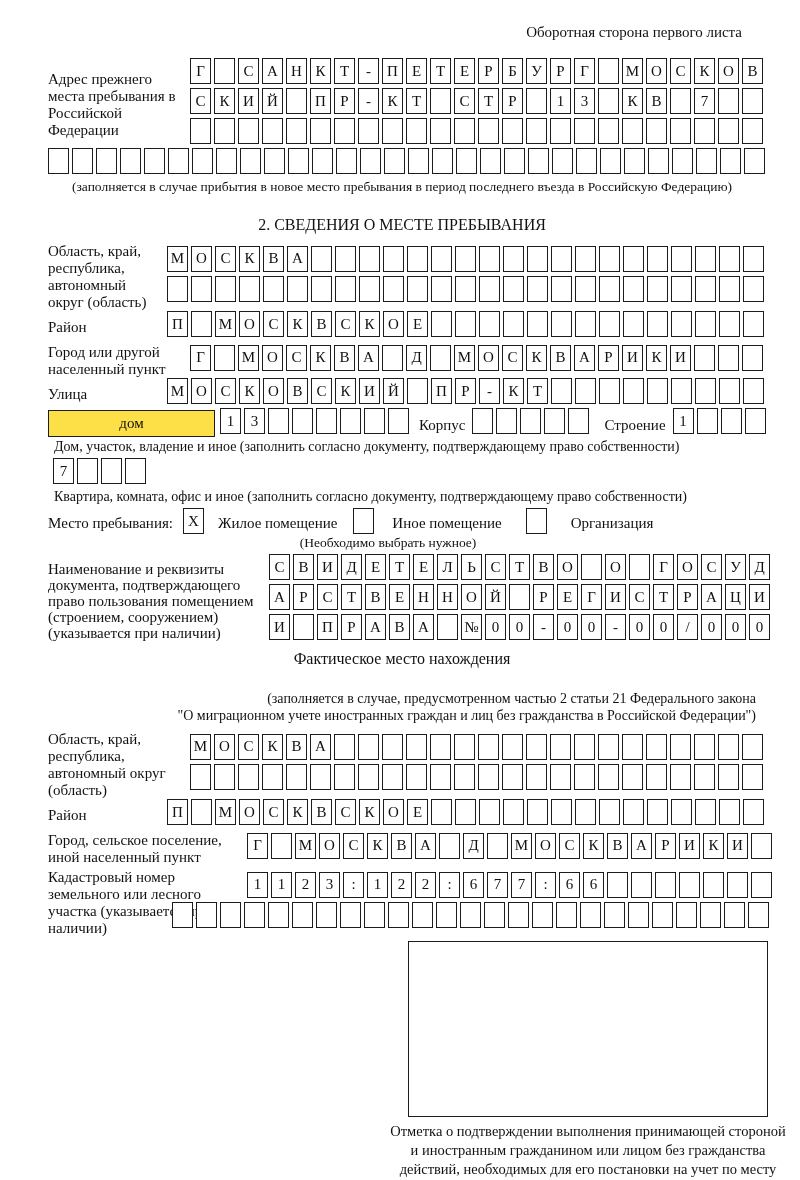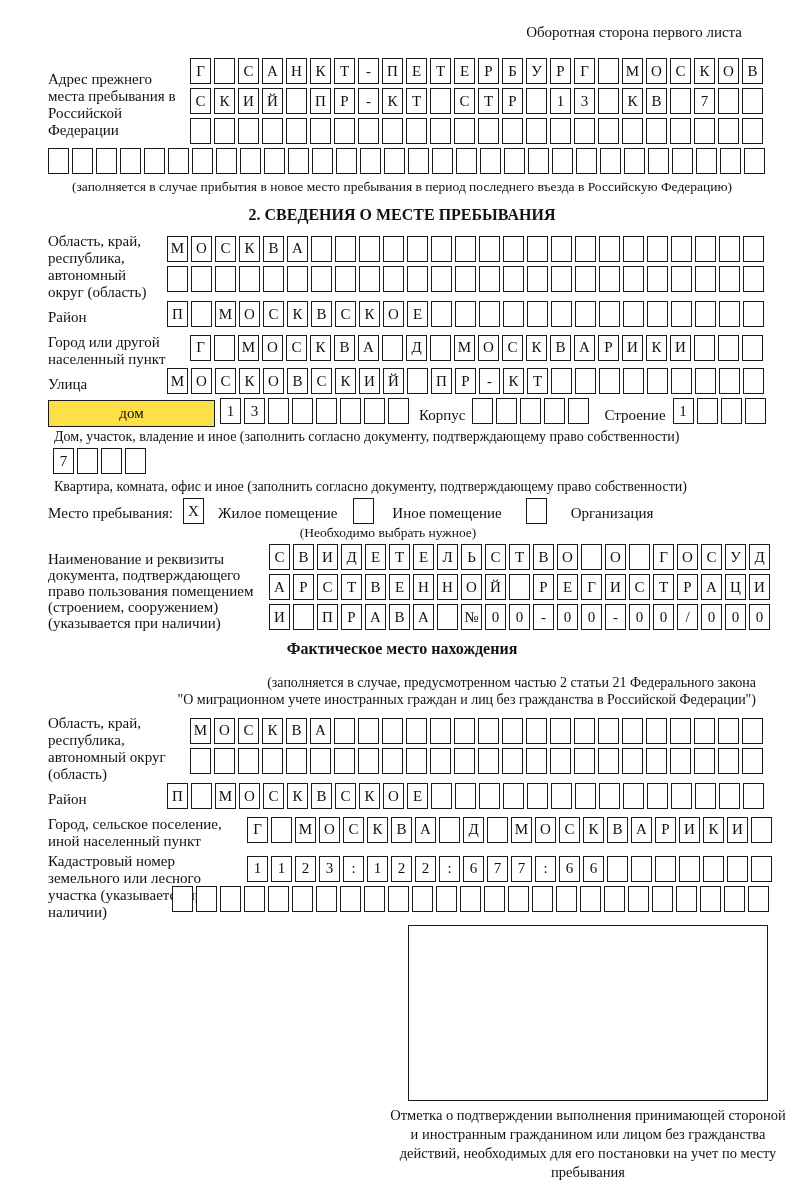--- a/index.html
+++ b/index.html
@@ -5,23 +5,23 @@
   *{margin:0;padding:0;box-sizing:border-box}
   html,body{background:#ffffff}
   body{width:800px;height:1180px;font-family:"Liberation Serif","DejaVu Serif",serif;color:#111;font-size:15px;overflow:hidden}
   .page{padding:22px 44px 0 48px}
   .hdr{text-align:right;padding-right:14px;line-height:20px}
   .row{display:flex;align-items:center}
   .lbl{line-height:17px;padding-top:3px;flex:none;padding-right:10px}
   .w142{width:142px}.w119{width:119px}.w221{width:221px}.w199{width:199px}
   .cells{display:flex;flex:none;margin-bottom:4px}
   .cell{flex:none;width:21px;height:26px;border:1.5px solid #1c1c1c;margin-right:3px;display:flex;align-items:center;justify-content:center;font-size:15px;line-height:1;background:#fff}
-  .note-c{text-align:center;font-size:13.5px;line-height:18px;margin-bottom:8px}
+  .note-c{text-align:center;font-size:13.5px;line-height:18px;margin-bottom:18px}
   .note-l{font-size:14px;line-height:17px;margin:0 0 3px 6px}
-  .title{font-weight:bold;text-align:center;font-size:16px;line-height:22px;margin:2px 0 4px}
+  .title{font-weight:normal;text-align:center;font-size:16px;line-height:22px;margin:2px 0 4px}
   .widebox{border:1.5px solid #1c1c1c;height:27px;display:flex;align-items:center;justify-content:center;flex:none;background:#fde047}
   .inl{padding:4px 7px 0 7px;flex:none}
   .mt16{margin-top:16px}
   .stay{margin-bottom:0}
   .stay .cell{margin:0 0 0 0}
   .stay-lbl{padding-top:4px}
   .gap10{width:10px;flex:none}.gap14{width:14px;flex:none}.gap16{width:16px;flex:none}.gap18{width:18px;flex:none}.gap24{width:24px;flex:none}
   .choose{font-size:13.5px;line-height:18px;width:600px;margin-left:40px;text-align:center;margin-bottom:2px}
   .law{font-size:14px;line-height:17px;text-align:right}
   .law2{margin-bottom:4px}
@@ -432,21 +432,21 @@
           <div class="cell">0</div>
           <div class="cell">0</div>
           <div class="cell">/</div>
           <div class="cell">0</div>
           <div class="cell">0</div>
           <div class="cell">0</div>
         </div>
     </div>
   </div>
 
-  <div class="title" style="margin-top:4px;margin-bottom:14px">Фактическое место нахождения</div>
+  <div class="title" style="margin-top:4px;margin-bottom:20px">Фактическое место нахождения</div>
   <div class="law">(заполняется в случае, предусмотренном частью 2 статьи 21 Федерального закона</div>
   <div class="law law2">"О миграционном учете иностранных граждан и лиц без гражданства в Российской Федерации")</div>
 
   <div class="row">
     <div class="lbl w142">Область, край, республика, автономный округ (область)</div>
     <div>
       <div class="cells">
           <div class="cell">М</div>
           <div class="cell">О</div>
           <div class="cell">С</div>

